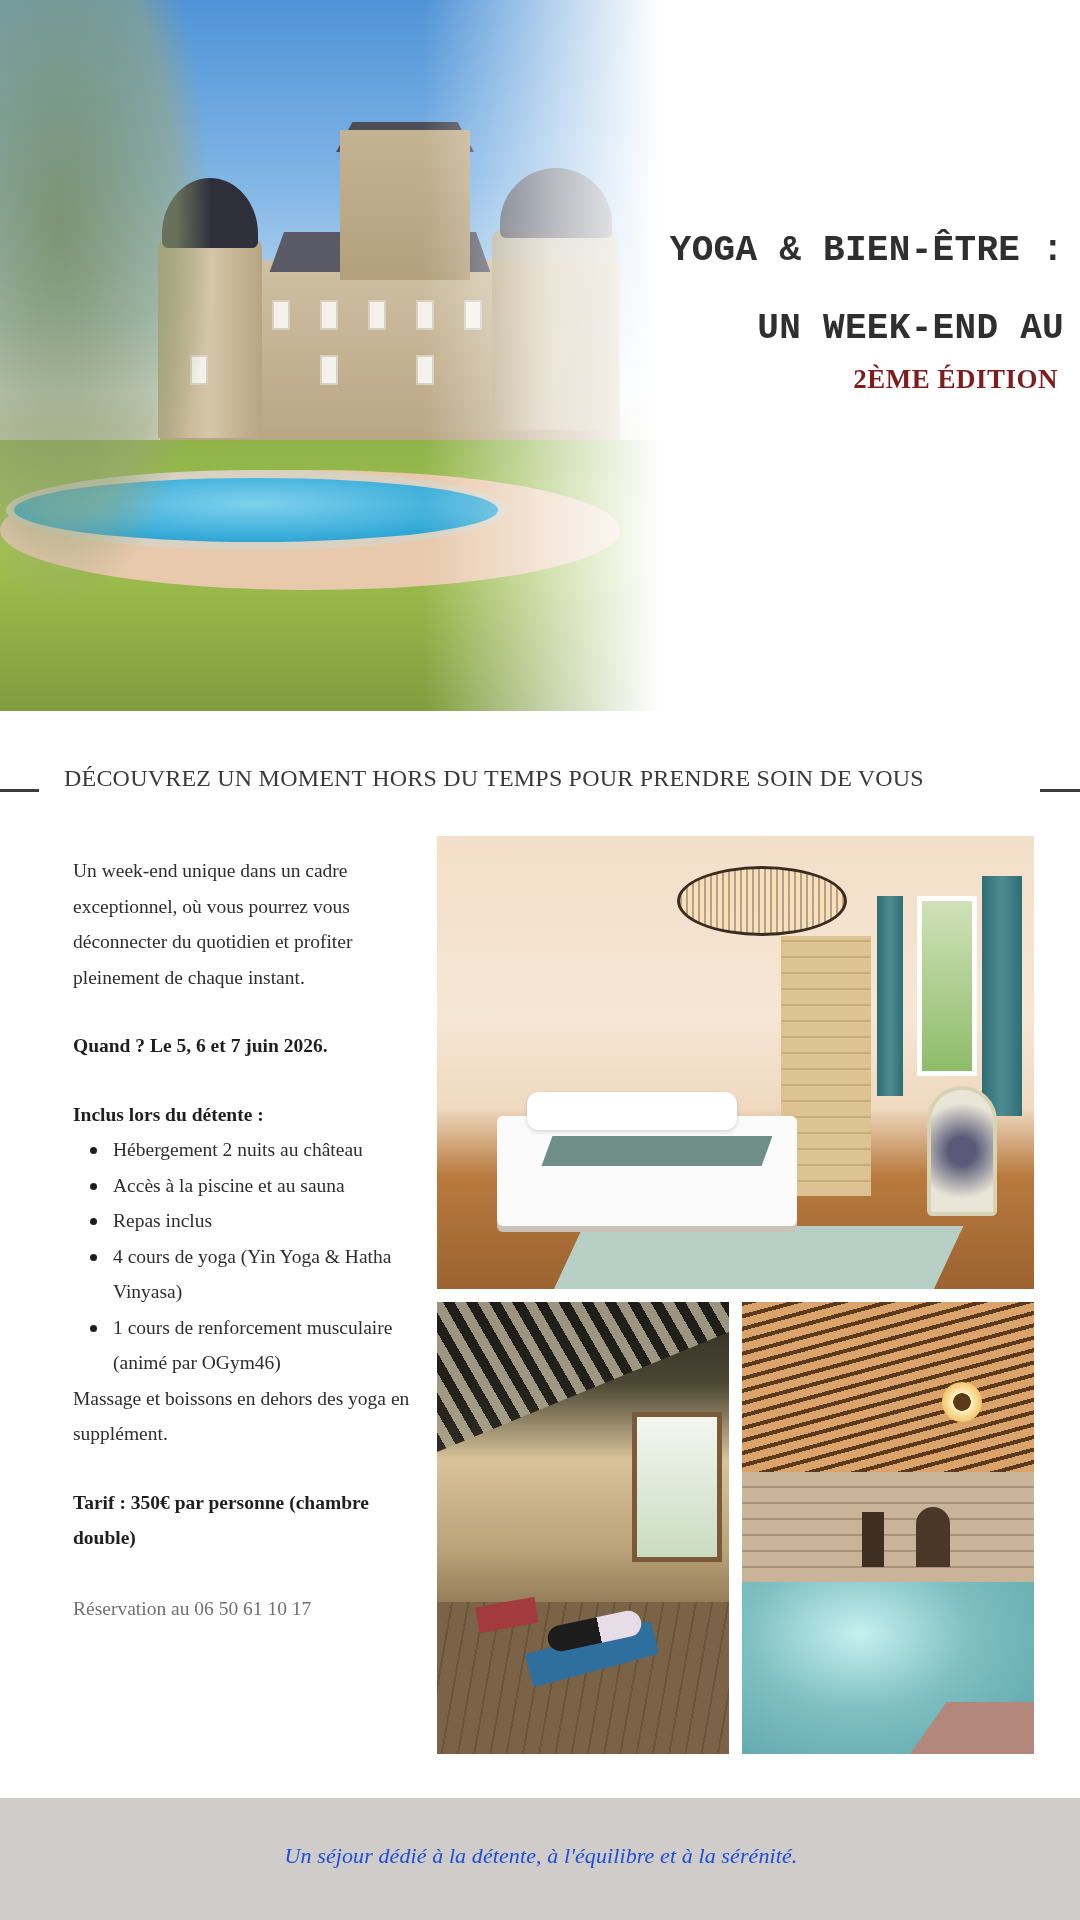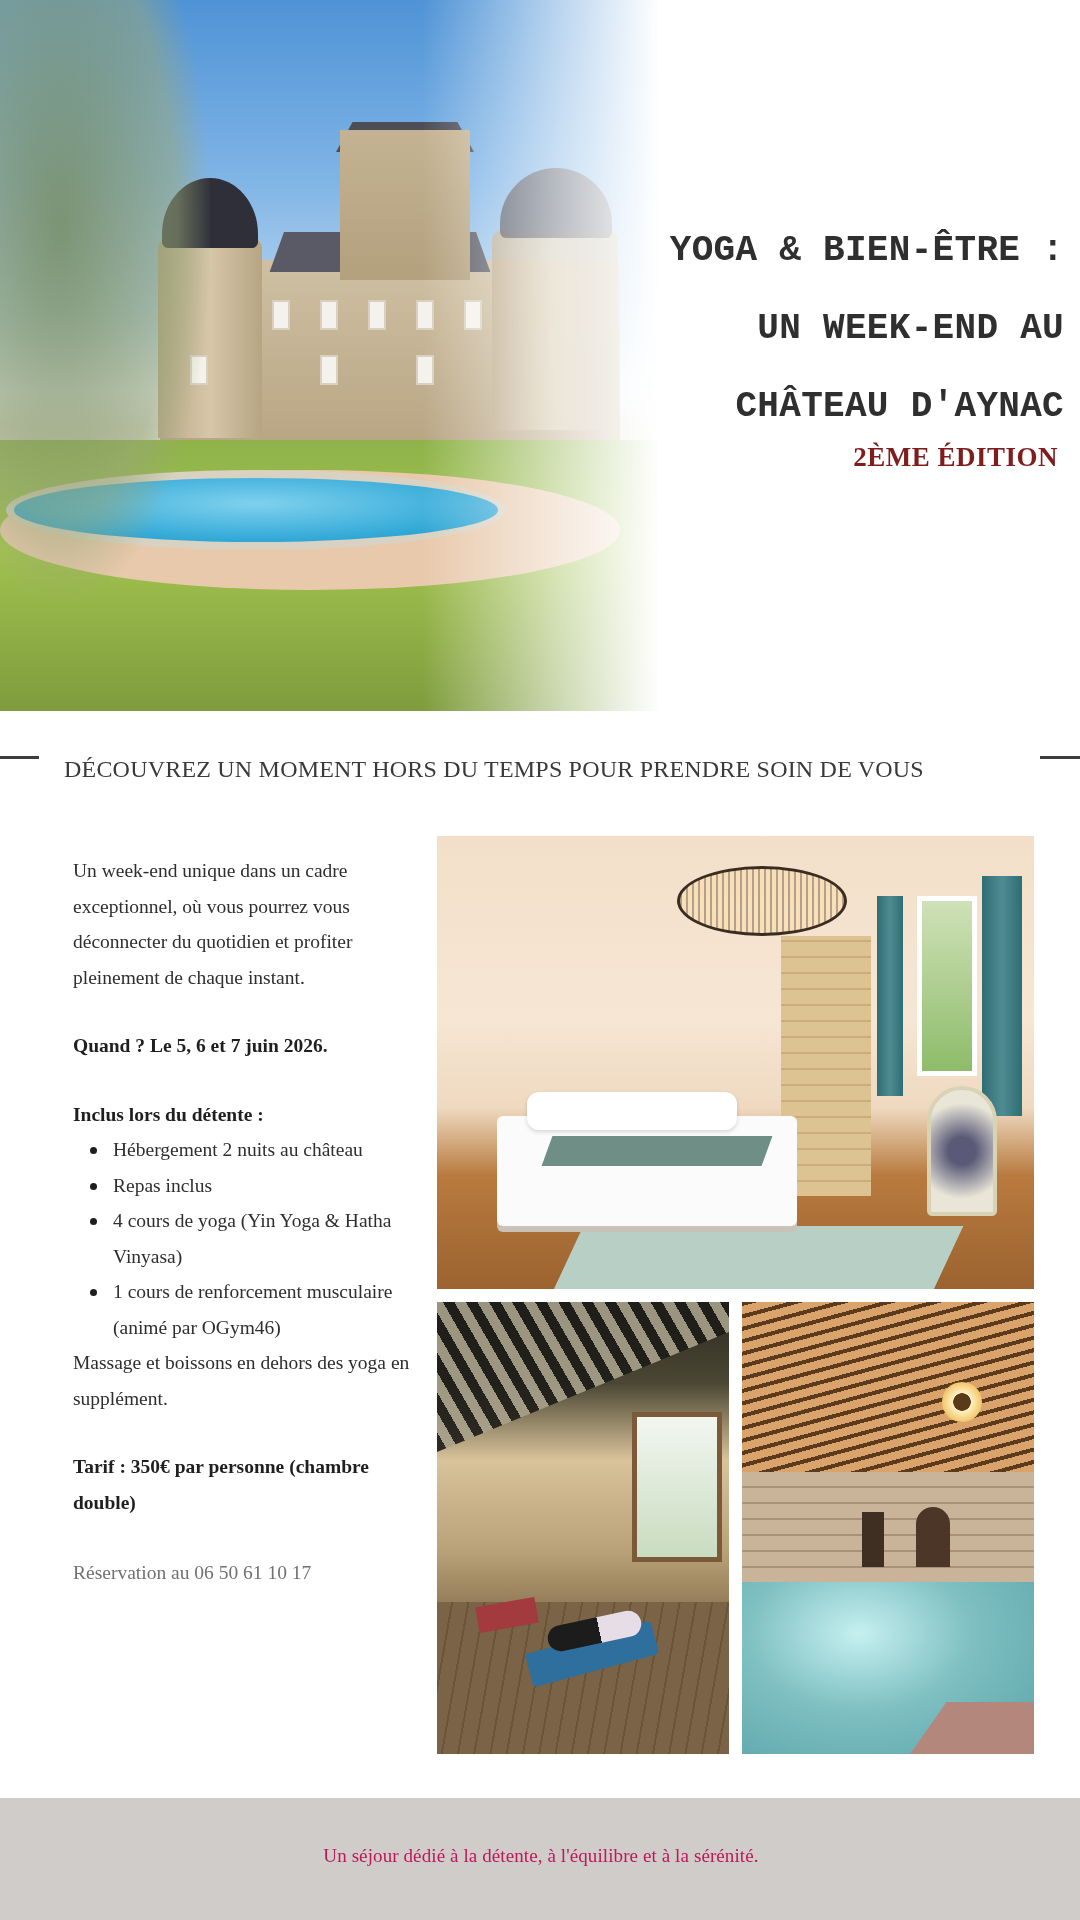--- a/index.html
+++ b/index.html
@@ -26,21 +26,21 @@
   .hero-photo .deck { position:absolute; left:0; top:470px; width:620px; height:120px; border-radius:50%; background:#e8c9ab; }
   .hero-photo .pool { position:absolute; left:6px; top:470px; width:500px; height:80px; border-radius:50%; background:radial-gradient(ellipse at 50% 40%,#7fd1ee,#2fa7d6 70%); border:8px solid #d9d2c2; }
   .hero-photo .olive { position:absolute; left:-40px; top:-20px; width:250px; height:620px; background:radial-gradient(ellipse at 40% 40%, rgba(120,140,95,.85), rgba(150,165,120,.55) 55%, rgba(150,165,120,0) 72%); }
   .hero-photo .fade { position:absolute; left:0; top:0; width:100%; height:100%; background:linear-gradient(90deg, rgba(255,255,255,0) 0%, rgba(255,255,255,0) 62%, rgba(255,255,255,.6) 82%, #ffffff 97%); }
 
   .hero-title { position:absolute; right:16px; top:212px; text-align:right; width:440px; }
   .hero-title .line { display:block; font-size:36px; line-height:78px; color:#2f2f2f; letter-spacing:0.3px;font-family:Liberation Mono, monospace; }
   .hero-title .edition { display:block; font-size:27px; color:#7f1d1d; margin-top:-4px; padding-right:6px; letter-spacing:0.5px; }
 
   
-  .section-heading { position:absolute; left:0; top:756px; width:1080px; height:36px; display:flex; align-items:flex-start; }
+  .section-heading { position:absolute; left:0; top:756px; width:1080px; height:36px; display:flex; align-items:flex-end; }
   .section-heading .rule { height:3px; background:#3d3d3d; }
   .section-heading .rule.left { width:39px; }
   .section-heading .rule.right { width:40px; margin-left:auto; }
   .section-heading .text { margin-left:25px; font-size:24px; color:#3a3a3a; letter-spacing:0.2px; white-space:nowrap; }
 
   
   .details { position:absolute; left:41px; top:853px; width:360px; font-size:19.5px; line-height:35.5px; color:#2e2e2e;margin-left:32px; }
   .details p { margin:0; }
   .details .gap { height:33px; }
   .details .strong { font-weight:bold; color:#1f1f1f; }
@@ -76,21 +76,21 @@
   .photo.spa .ceiling { position:absolute; left:0; top:0; width:100%; height:170px; background:repeating-linear-gradient(165deg,#5c3a1c 0 4px,#d9a36b 4px 12px); }
   .photo.spa .wall { position:absolute; left:0; top:170px; width:100%; height:110px; background:repeating-linear-gradient(0deg,#c9b49a 0 14px,#a89178 14px 16px); }
   .photo.spa .door { position:absolute; left:120px; top:210px; width:22px; height:55px; background:#3f2e22; }
   .photo.spa .arch { position:absolute; left:174px; top:205px; width:34px; height:60px; border-radius:17px 17px 0 0; background:#4b3628; }
   .photo.spa .water { position:absolute; left:0; top:280px; width:100%; height:172px; background:radial-gradient(ellipse at 40% 30%,#c6f0f0,#7fc0c2 45%,#5aa3a8 100%); }
   .photo.spa .lamp { position:absolute; left:200px; top:80px; width:40px; height:40px; border-radius:50%; background:radial-gradient(circle,#5b3a1a 30%,#fff1c2 32%,#f2c66a 70%); }
   .photo.spa .ledge { position:absolute; left:180px; top:400px; width:140px; height:70px; background:#b3877c; transform:skewX(-35deg); }
 
   
   .footer { position:absolute; left:0; top:1798px; width:1080px; height:122px; background:#cfccc9; display:flex; align-items:center; justify-content:center; }
-  .footer .tagline { font-size:19px; color:#be185d; letter-spacing:0.1px; padding-left:2px; margin-top:-6px; }
+  .footer .tagline { font-size:22px; color:#1d4ed8; letter-spacing:0.1px; padding-left:2px; margin-top:-6px;font-style:italic; }
 </style>
 </head>
 <body>
 
 <div class="hero-photo" role="img" aria-label="Château d'Aynac with circular swimming pool and lawn">
   <div class="lawn"></div>
   <div class="castle-body"></div>
   <div class="roof"></div>
   <div class="keep-roof"></div>
   <div class="keep"></div>
@@ -108,38 +108,38 @@
   <div class="win" style="left:416px;top:355px"></div>
   <div class="deck"></div>
   <div class="pool"></div>
   <div class="olive"></div>
   <div class="fade"></div>
 </div>
 
 <h1 class="hero-title">
   <span class="line">YOGA &amp; BIEN-ÊTRE :</span>
   <span class="line">UN WEEK-END AU</span>
-  <span class="line">CHÂTEAU D'AYNAC</span>
   <span class="edition">2ÈME ÉDITION</span>
 </h1>
 
 <div class="section-heading">
   <span class="rule left"></span>
   <span class="text">DÉCOUVREZ UN MOMENT HORS DU TEMPS POUR PRENDRE SOIN DE VOUS</span>
   <span class="rule right"></span>
 </div>
 
 <div class="details">
   <p>Un week-end unique dans un cadre exceptionnel, où vous pourrez vous déconnecter du quotidien et profiter pleinement de chaque instant.</p>
   <div class="gap"></div>
   <p class="strong">Quand ? Le 5, 6 et 7 juin 2026.</p>
   <div class="gap"></div>
   <p class="strong">Inclus lors du détente :</p>
   <ul>
     <li>Hébergement 2 nuits au château</li>
+    <li>Accès à la piscine et au sauna</li>
     <li>Repas inclus</li>
     <li>4 cours de yoga (Yin Yoga &amp; Hatha Vinyasa)</li>
     <li>1 cours de renforcement musculaire (animé par OGym46)</li>
   </ul>
   <p>Massage et boissons en dehors des yoga en supplément.</p>
   <div class="gap"></div>
   <p class="strong">Tarif : 350€ par personne (chambre double)</p>
   <div class="gap" style="height:35px"></div>
   <p class="contact">Réservation au 06 50 61 10 17</p>
 </div>

